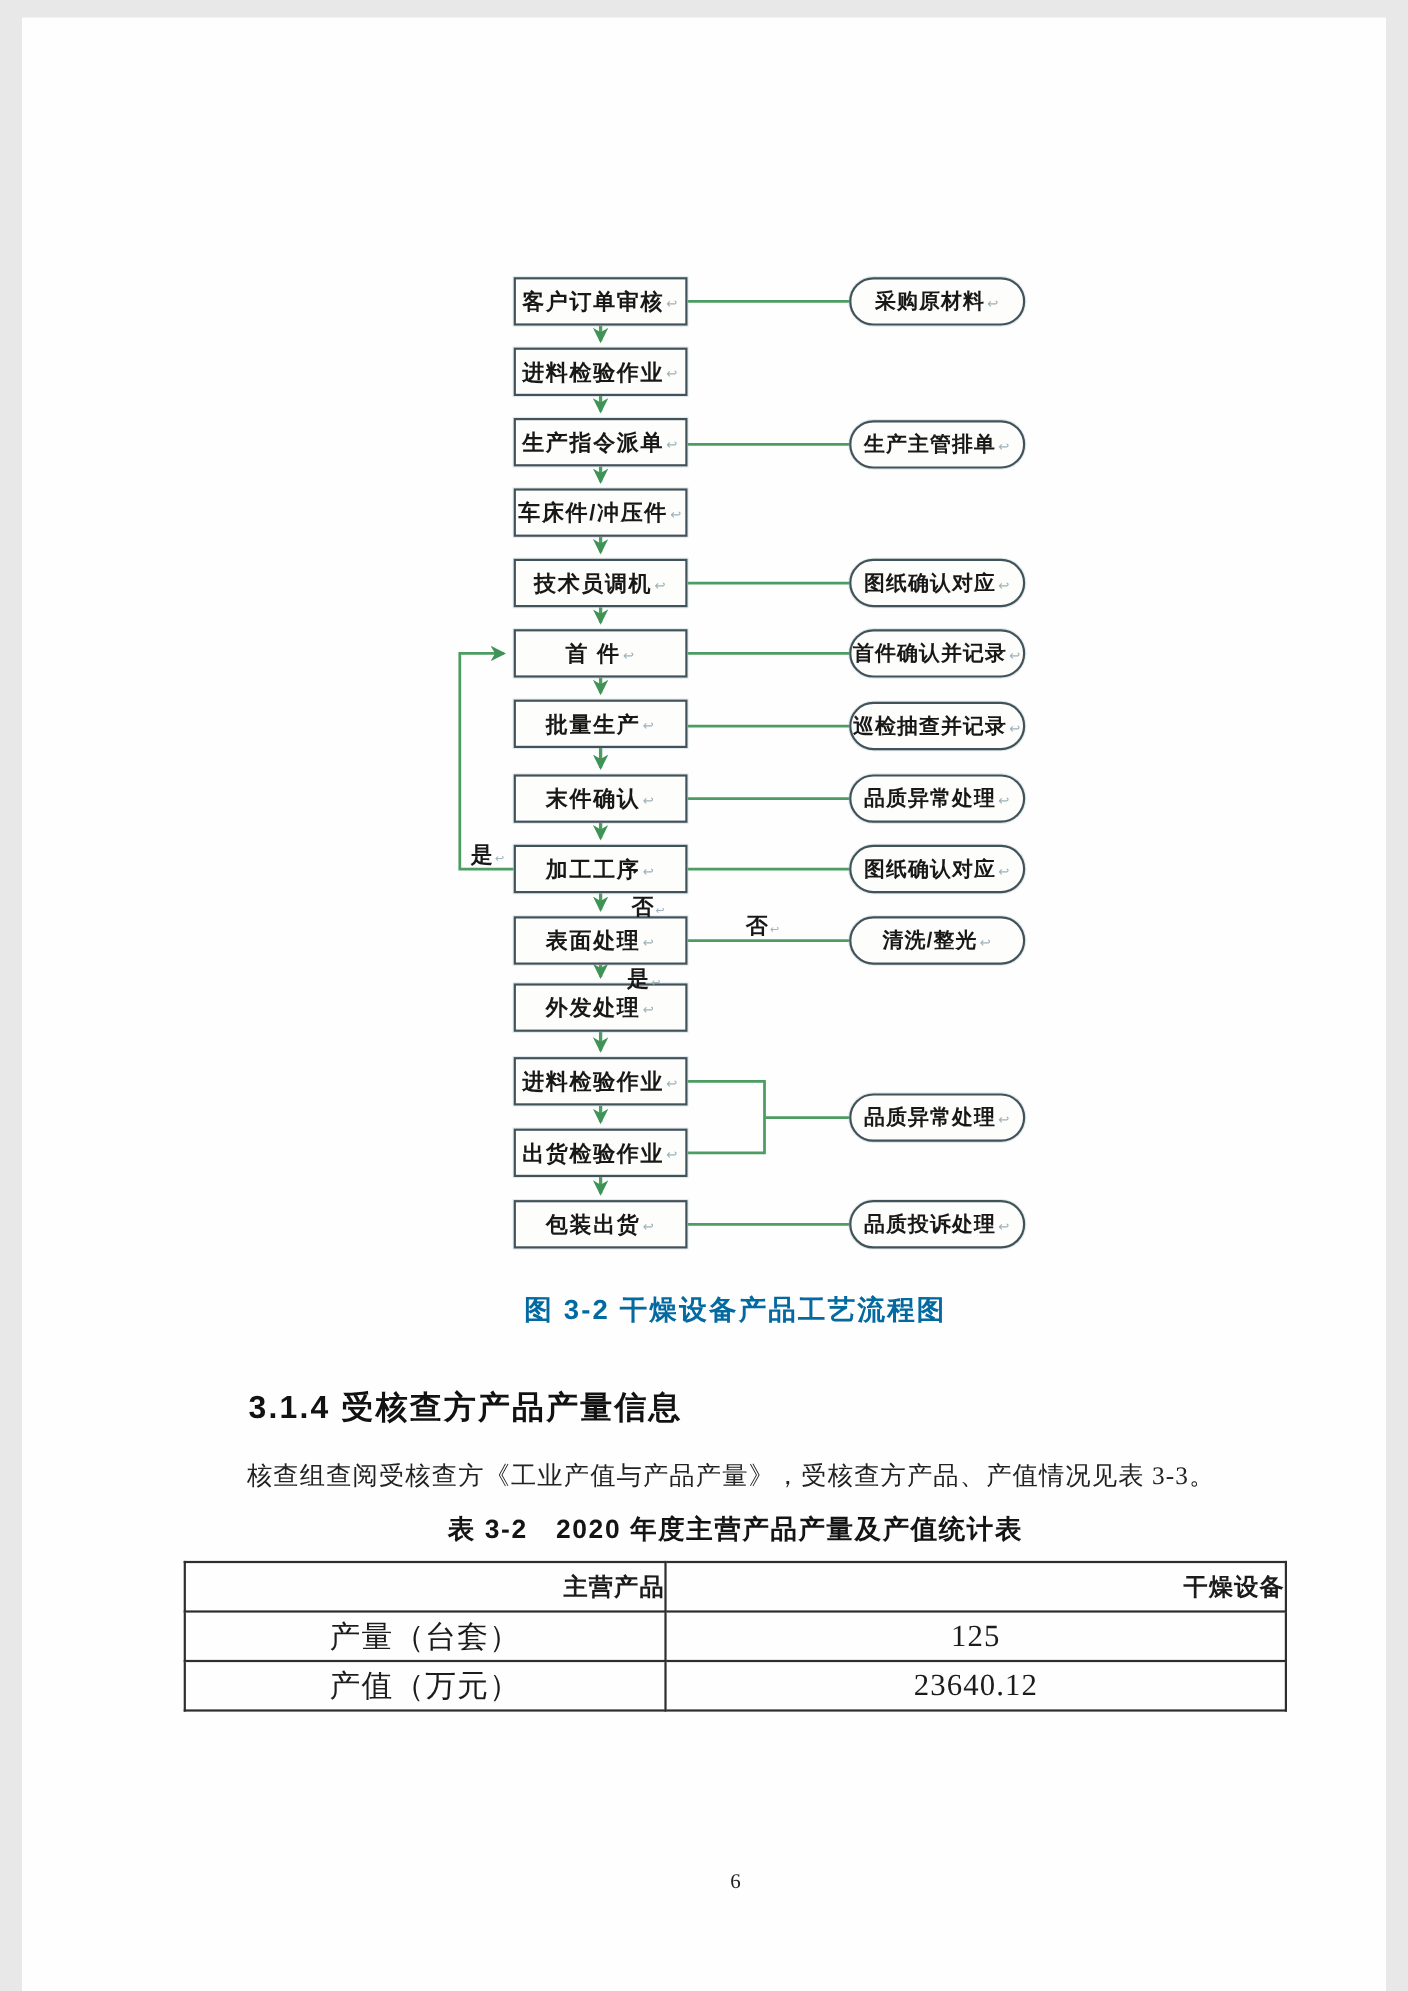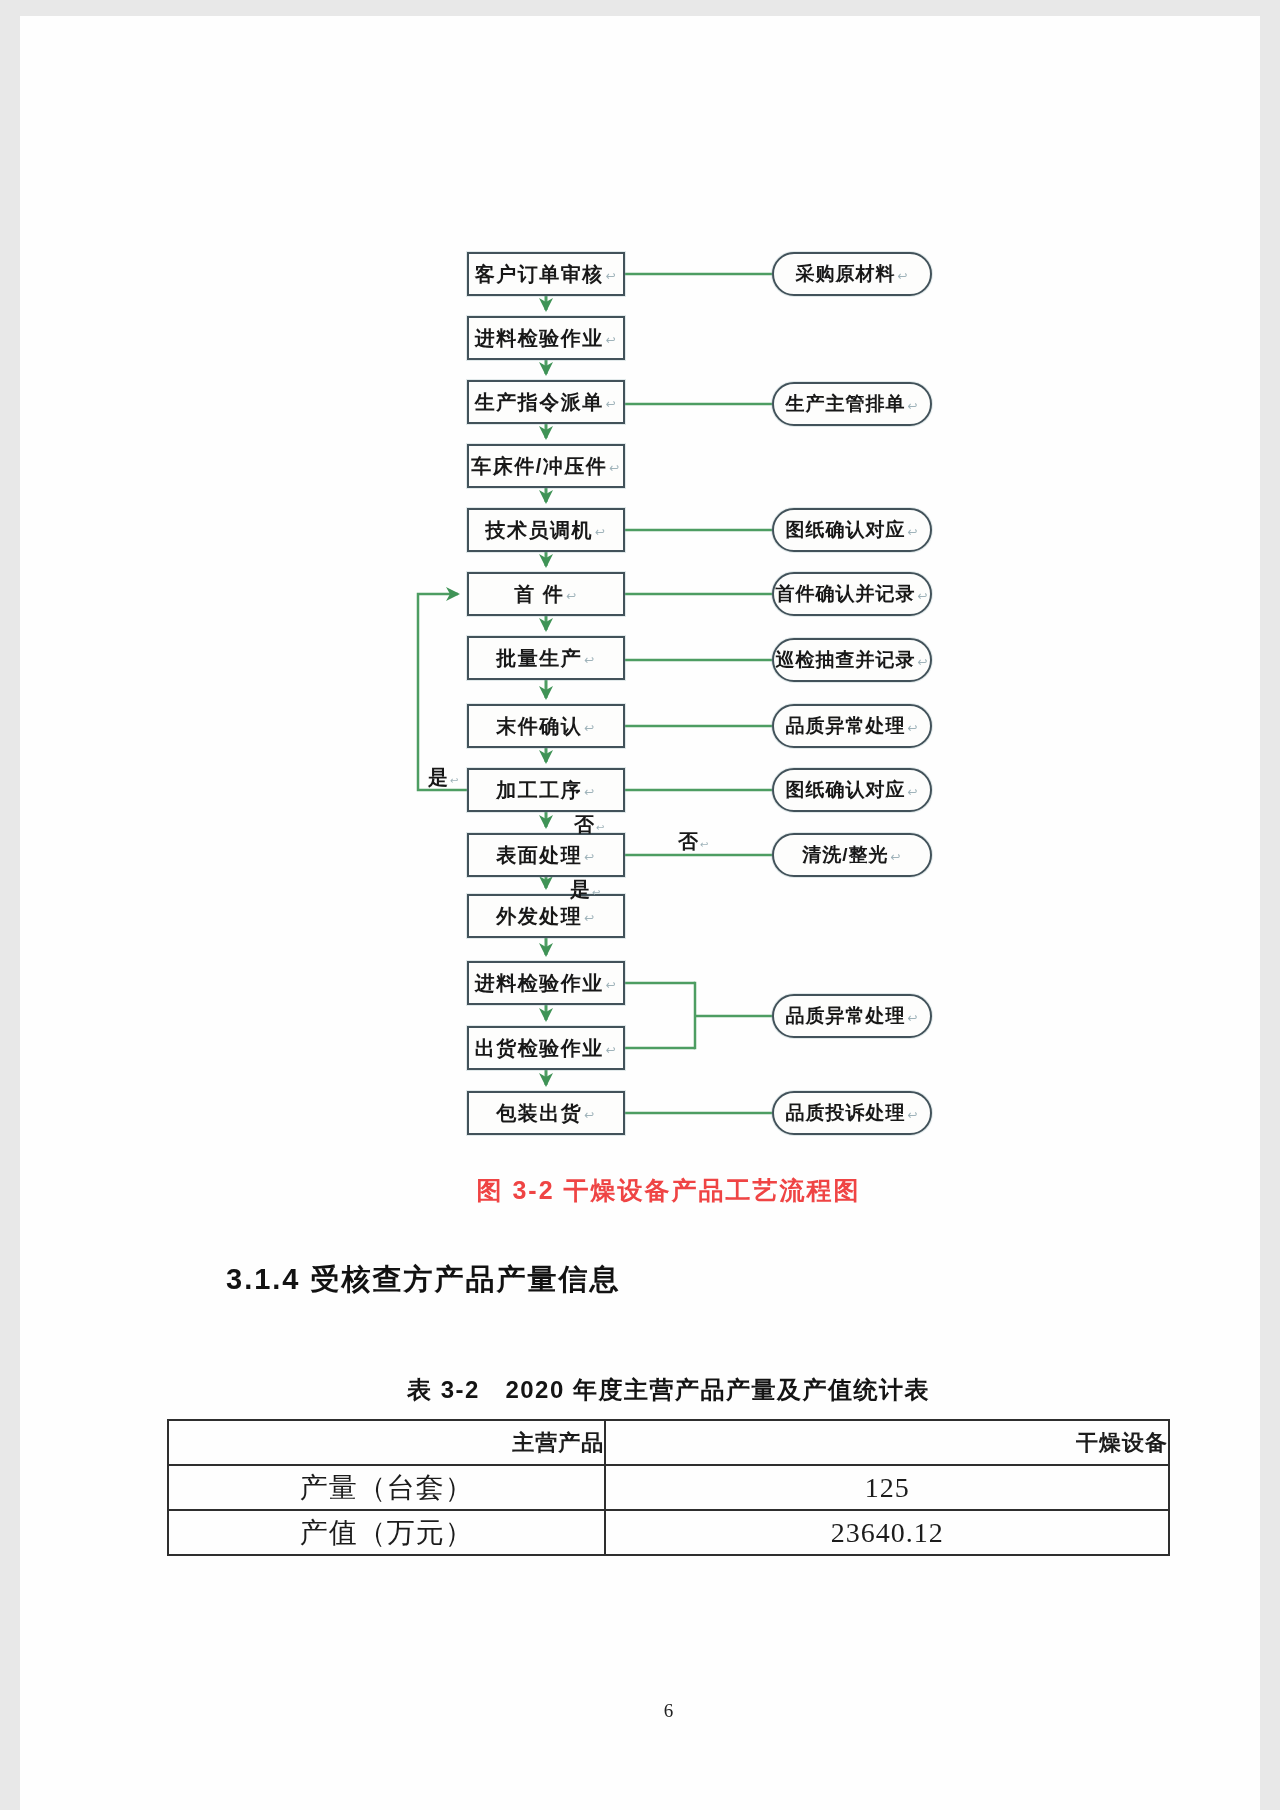--- a/index.html
+++ b/index.html
@@ -32,21 +32,21 @@
   }
   .decision{
     position:absolute;
     font-family:"Liberation Sans","DejaVu Sans",sans-serif;
     font-weight:bold;font-size:20px;color:#181818;
   }
   .decision .pm{font-size:10px;}
   .fig-caption{
     position:absolute;left:147px;top:1158px;width:1003px;
     text-align:center;font-family:"Liberation Sans","DejaVu Sans",sans-serif;
-    font-weight:bold;font-size:25px;letter-spacing:2px;color:#ef4444;
+    font-weight:bold;font-size:25px;letter-spacing:2px;color:#0369a1;
   }
   .section-heading{
     position:absolute;left:206px;top:1244px;
     font-family:"Liberation Sans","DejaVu Sans",sans-serif;
     font-weight:bold;font-size:29px;letter-spacing:2px;color:#121212;
   }
   .body-line{
     position:absolute;left:147px;width:1010px;
     font-size:23px;line-height:1.4;letter-spacing:1px;
     white-space:nowrap;color:#222;
@@ -227,20 +227,21 @@
 
   <div class="decision" style="left:408px;top:748px"><span>是</span><span class="pm">↩</span></div>
   <div class="decision" style="left:554px;top:795px"><span>否</span><span class="pm">↩</span></div>
   <div class="decision" style="left:658px;top:812px"><span>否</span><span class="pm">↩</span></div>
   <div class="decision" style="left:550px;top:860px"><span>是</span><span class="pm">↩</span></div>
 
   <div class="fig-caption">图 3-2 干燥设备产品工艺流程图</div>
 
   <div class="section-heading">3.1.4 受核查方产品产量信息</div>
 
+  <div class="body-line indent" style="top:1310px">核查组查阅受核查方《工业产值与产品产量》，受核查方产品、产值情况见表 3-3。</div>
 
   <div class="table-caption">表 3-2　2020 年度主营产品产量及产值统计表</div>
 
   <table class="products">
     <tbody>
       <tr>
         <th class="c1">主营产品</th>
         <th class="c2">干燥设备</th>
       </tr>
       <tr>

